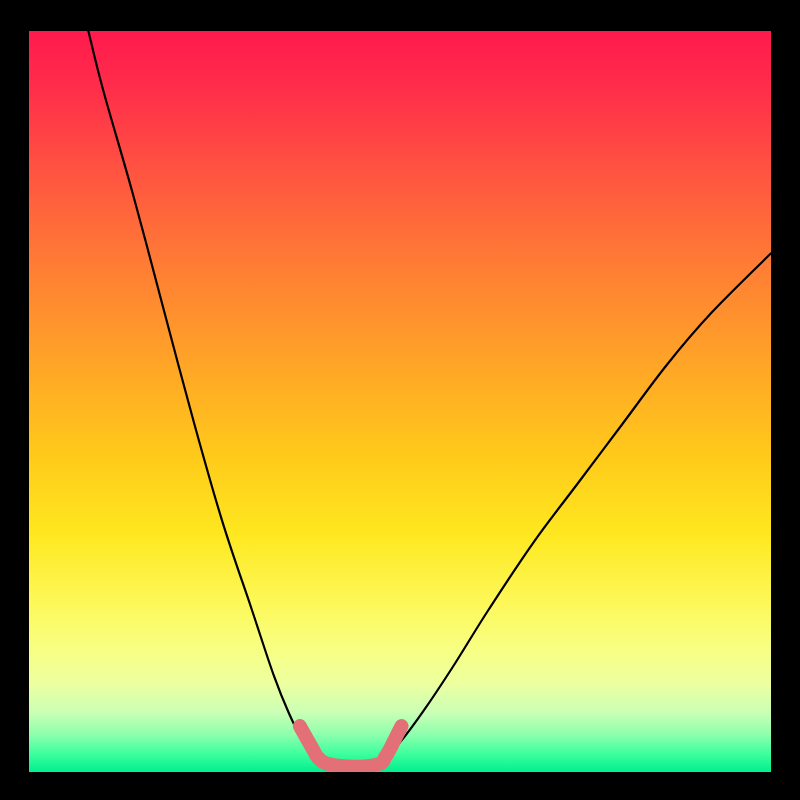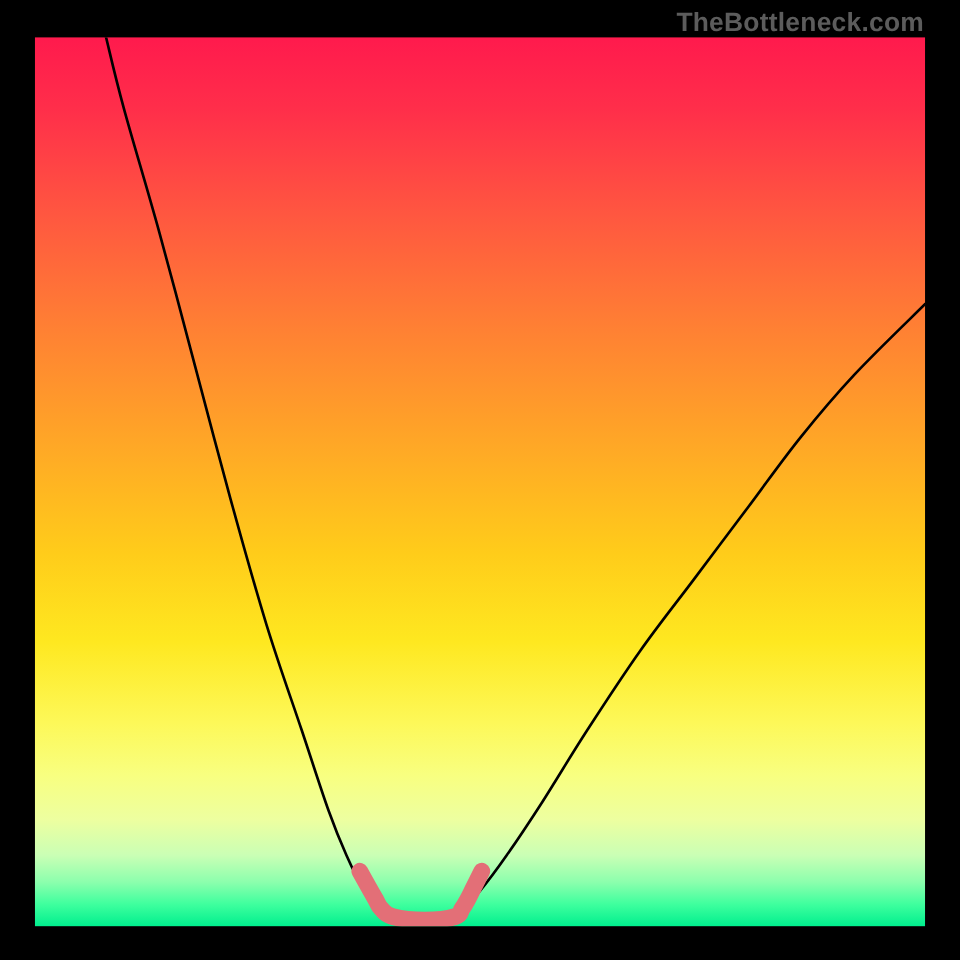--- a/index.html
+++ b/index.html
@@ -72,14 +72,13 @@
   <div class="plot-area">
     <div class="gradient"></div>
 
     <svg class="curves" viewBox="0 0 742 741" preserveAspectRatio="none">
       <path fill="none" stroke="#000" stroke-width="2.2" stroke-linecap="round" d="M 59.36 0 C 62.03 10.67, 66.19 29.94, 74.20 59.28 C 82.21 88.62, 93.20 124.34, 103.88 163.02 C 114.56 201.70, 122.88 234.16, 133.56 274.17 C 144.24 314.18, 152.56 346.64, 163.24 385.32 C 173.92 424.00, 182.24 454.38, 192.92 489.06 C 203.60 523.74, 213.25 549.97, 222.60 577.98 C 231.95 605.99, 238.18 626.00, 244.86 644.67 C 251.54 663.34, 254.36 669.72, 259.70 681.72 C 265.04 693.72, 269.87 703.36, 274.54 711.36 C 279.21 719.36, 283.67 723.51, 285.67 726.18"></path>
       <path fill="none" stroke="#000" stroke-width="2.2" stroke-linecap="round" d="M 356.15999999999997 726.18 C 358.83 723.51, 364.32 719.36, 371.00 711.36 C 377.68 703.36, 383.91 695.06, 393.26 681.72 C 402.61 668.38, 410.92 655.93, 422.94 637.26 C 434.96 618.59, 445.35 600.65, 460.04 577.98 C 474.73 555.31, 488.53 533.96, 504.56 511.29 C 520.59 488.62, 533.05 473.35, 549.08 452.01 C 565.11 430.67, 577.57 414.07, 593.60 392.73 C 609.63 371.39, 622.09 353.46, 638.12 333.45 C 654.15 313.44, 663.94 301.59, 682.64 281.58 C 701.34 261.57, 731.32 232.97, 742.00 222.30"></path>
       <path fill="none" stroke="#e36f77" stroke-width="14" stroke-linecap="round" stroke-linejoin="round" d="M 270.83 695.058 C 272.17 697.46, 275.85 704.13, 278.25 708.40 C 280.65 712.66, 282.32 715.57, 284.19 718.77 C 286.06 721.97, 286.10 723.65, 288.64 726.18 C 291.18 728.71, 291.74 731.12, 298.28 732.85 C 304.83 734.58, 315.65 735.81, 325.00 735.81 C 334.35 735.81, 344.61 734.58, 350.22 732.85 C 355.83 731.12, 354.29 728.71, 356.16 726.18 C 358.03 723.65, 358.88 721.97, 360.61 718.77 C 362.35 715.57, 363.67 712.66, 365.81 708.40 C 367.94 704.13, 371.28 697.46, 372.48 695.06"></path>
     </svg>
   </div>
 
-  <div class="watermark">TheBottleneck.com</div>
 </div>
 
 </body></html>

